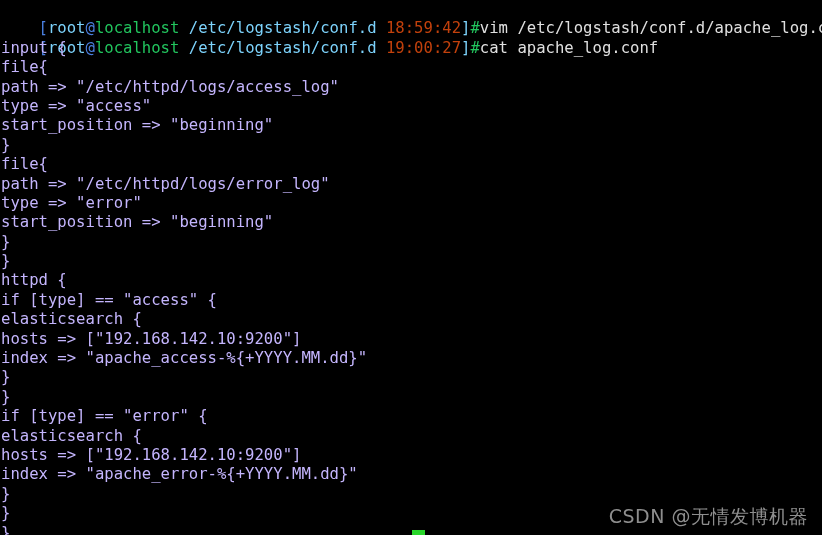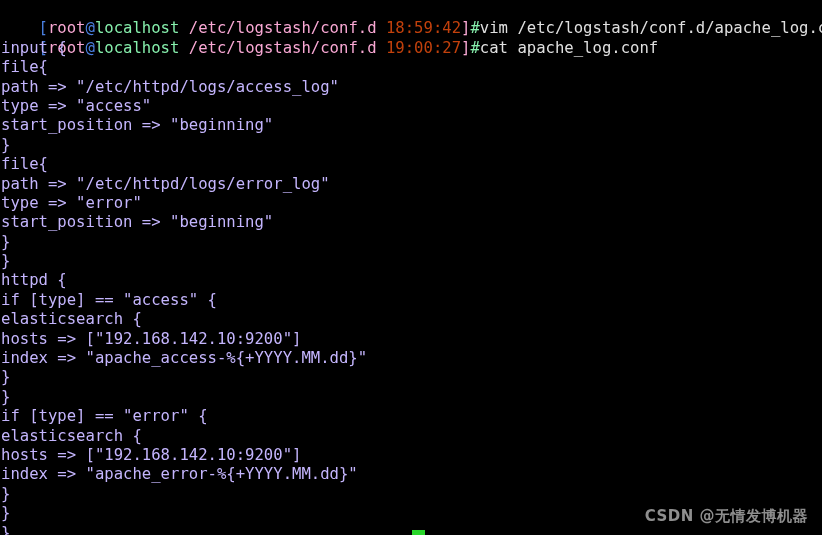--- a/index.html
+++ b/index.html
@@ -26,46 +26,45 @@
     height: 19.4px;
     line-height: 19.4px;
     font-size: 15.6px;
     letter-spacing: 0px;
     white-space: pre;
     color: #d6d6d6;
     padding-left: 1px;
   }
   .tok { white-space: pre; }
   .c-blue   { color: #4a7fe0; }
-  .c-red    { color: #f9a8d4; }
-  .c-green  { color: #86efac; }
+  .c-red    { color: #7dd3fc; }
+  .c-green  { color: #22c55e; }
   .c-yellow { color: #c2410c; }
   .c-white  { color: #e0e0e0; }
   .c-body   { color: #c4b5fd; }
 
   #cursor-frag {
     position: absolute;
     left: 412px;
     top: 530px;
     width: 13px;
     height: 5px;
     background: #29d62b;
   }
   #watermark {
     position: absolute;
     right: 14px;
     bottom: 7px;
     color: #9b9b9b;
     font-family: "DejaVu Sans", "Liberation Sans", sans-serif;
-    font-size: 15px;
+    font-size: 19px;
     line-height: 24px;
     white-space: pre;
     opacity: 0.92;
     letter-spacing: 0.5px;
-    font-weight: bold;
   }
 </style>
 </head>
 <body>
 
 <div id="terminal" style="background: rgb(0, 0, 0);">
 
   <div class="line">
     <span class="tok c-blue">[</span><span class="tok c-red">root</span><span class="tok c-blue">@</span><span class="tok c-green">localhost</span><span class="tok c-red"> </span><span class="tok c-red">/etc/logstash/conf.d</span><span class="tok c-red"> </span><span class="tok c-yellow">18:59:42</span><span class="tok c-red">]</span><span class="tok c-green">#</span><span class="tok c-white">vim /etc/logstash/conf.d/apache_log.conf</span>
   </div>

